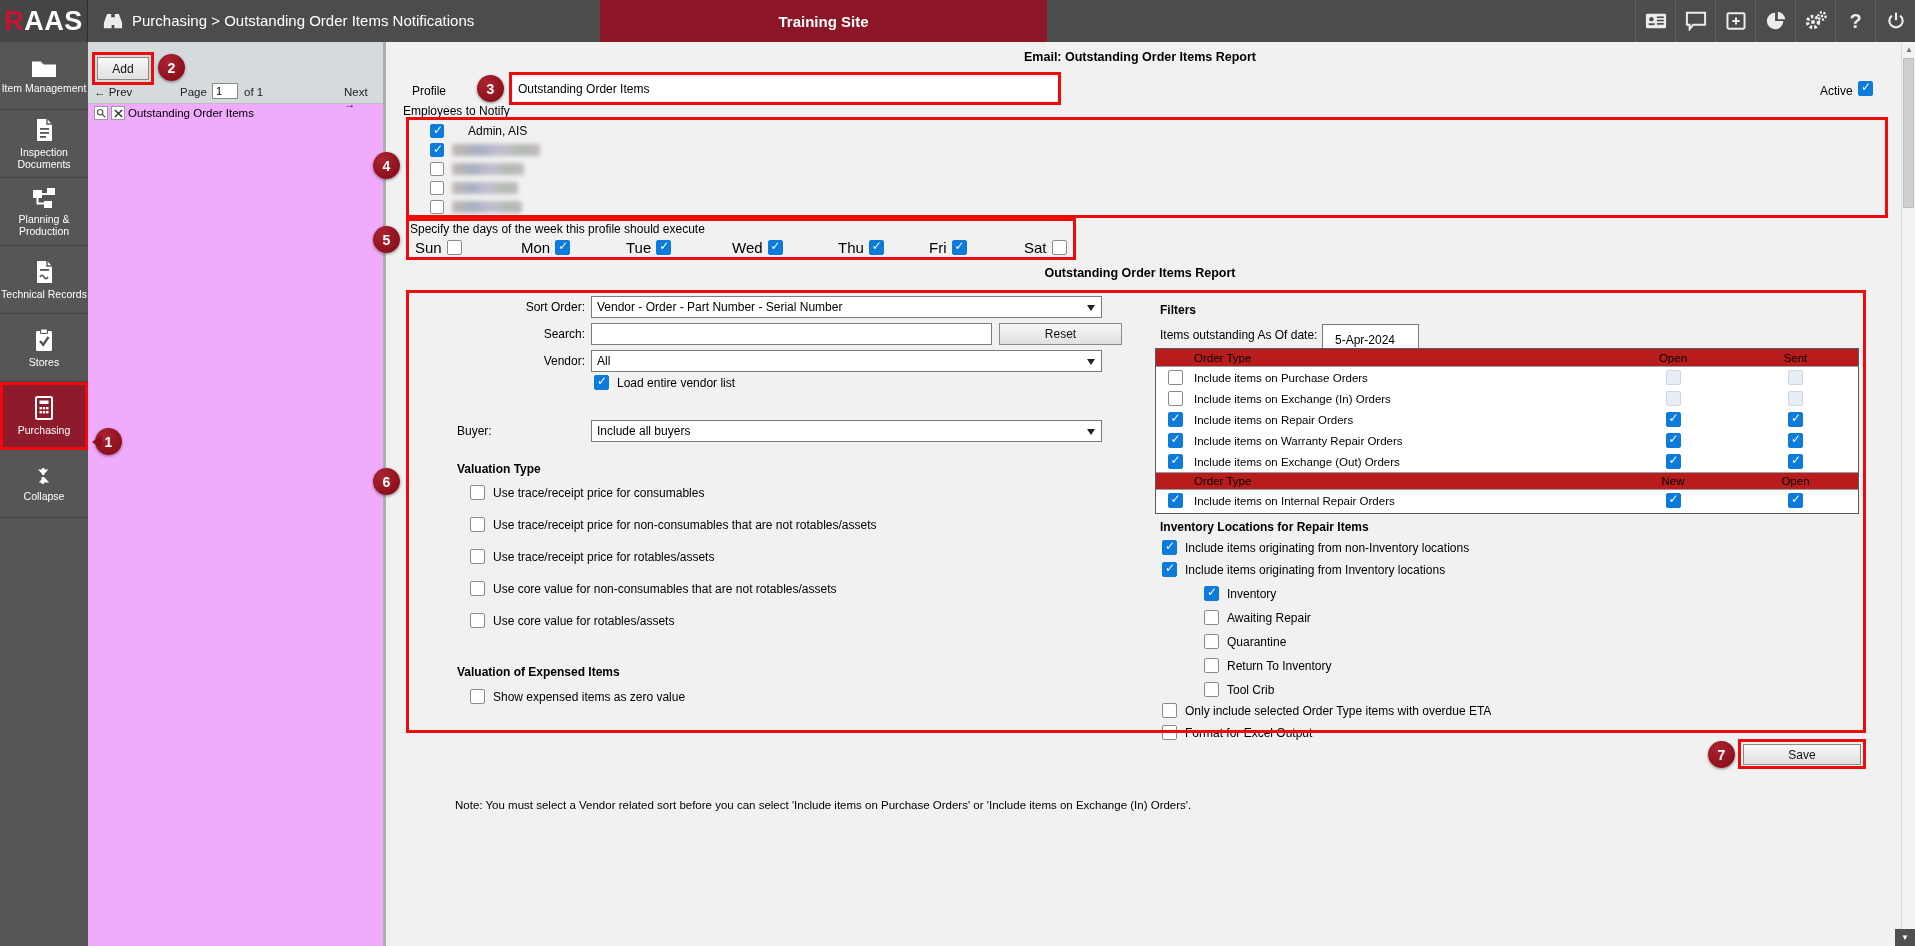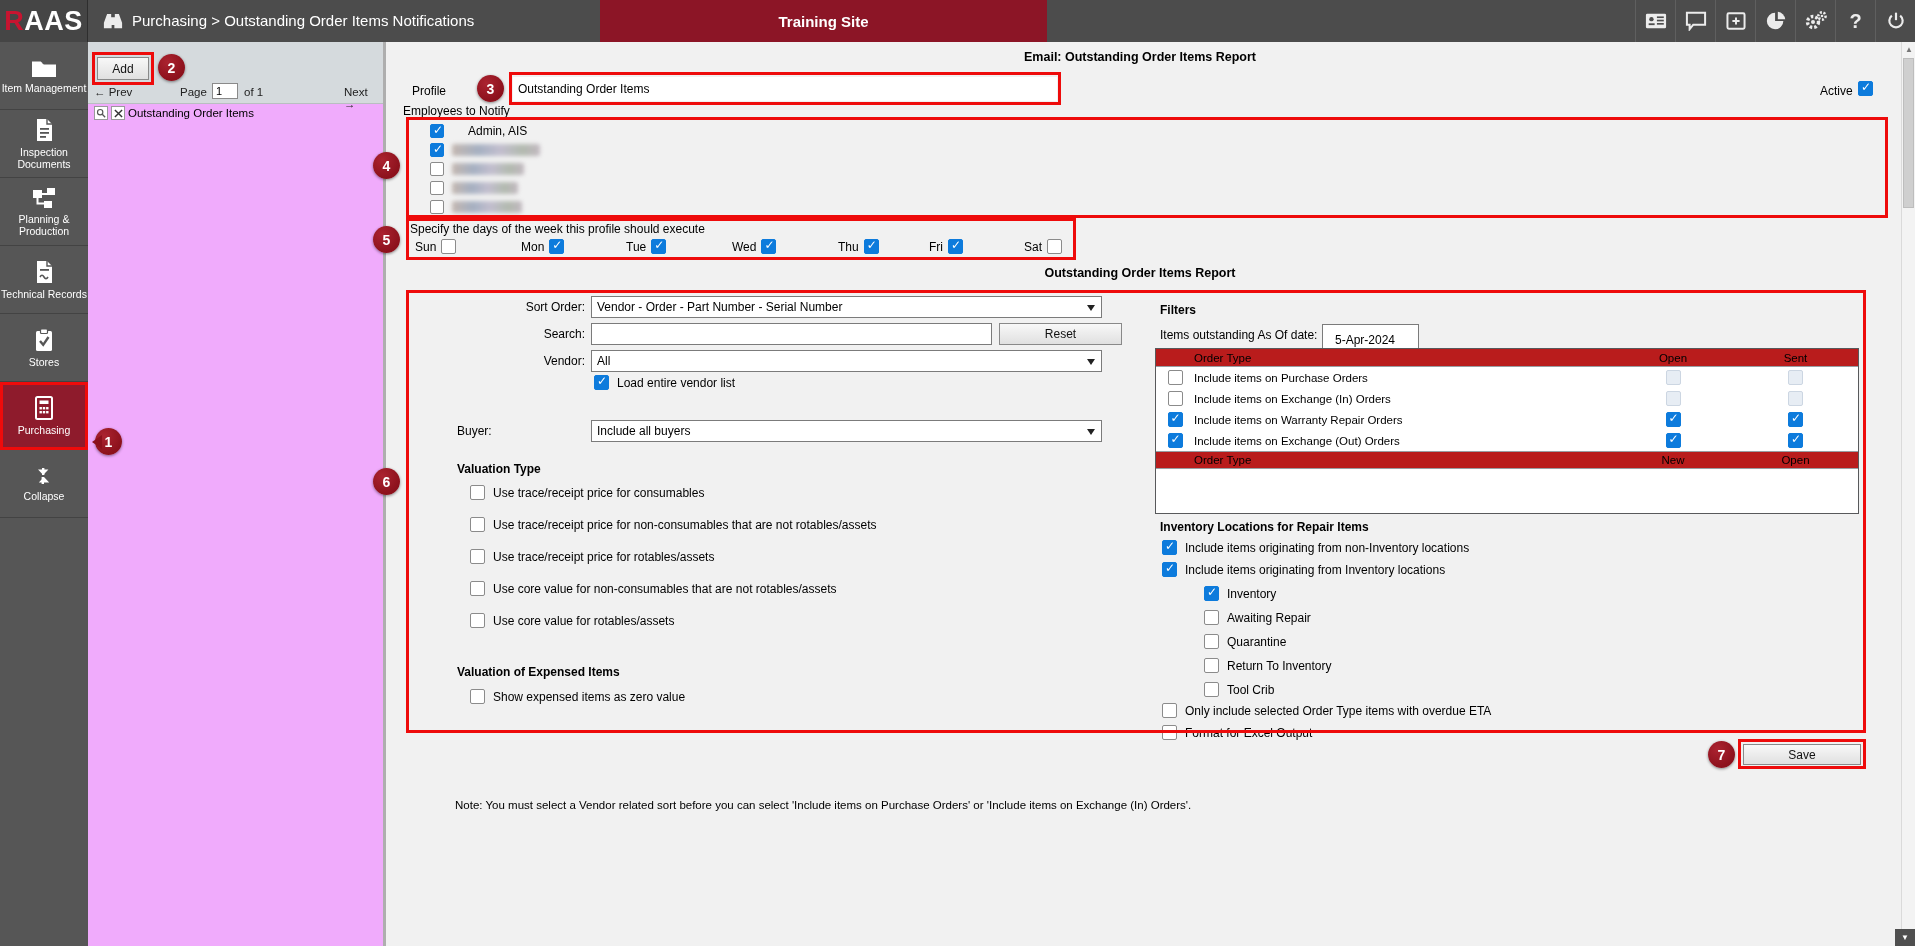--- a/index.html
+++ b/index.html
@@ -76,21 +76,21 @@
 
   
   .vscroll { position:absolute; left:1901px; top:42px; width:14px; height:887px; background:#f3f3f3; border-left:1px solid #dadada; z-index:2; }
   .vs-arrow { position:absolute; left:0; top:0; width:14px; height:15px; color:#777; font-size:8px; display:flex; align-items:center; justify-content:center; cursor:pointer; }
   .vs-thumb { position:absolute; left:1px; top:16px; width:11px; height:150px; background:#cfcfcf; border:1px solid #bdbdbd; cursor:grab; }
   .corner-box { position:absolute; left:1895px; top:929px; width:20px; height:17px; background:#4f4f4f; color:#fff; font-size:8px;
                 display:flex; align-items:center; justify-content:center; z-index:5; cursor:pointer; }
 
   .heading-center { position:absolute; left:390px; width:1500px; text-align:center; font-size:12.5px; font-weight:bold; color:#000; }
   .emp-row { position:absolute; display:flex; align-items:center; gap:8px; font-size:12px; }
-  .day-item { position:absolute; display:flex; align-items:center; gap:5px; font-size:12px; }
+  .day-item { position:absolute; display:flex; align-items:center; gap:5px; font-size:15px; }
   .opt-row { position:absolute; display:flex; align-items:center; gap:8px; font-size:12px; }
   svg { display:block; }
 </style>
 </head>
 <body>
 
 <div id="app">
 
   
   <div class="topbar">
@@ -395,20 +395,32 @@
           <span class="cb dis"></span>
         </span>
       <span class="c3">
           <span class="cb dis"></span>
         </span>
     </div>
     <div class="frow">
       <span class="c0">
           <span class="cb on"></span>
         </span>
+      <span class="c1">Include items on Repair Orders</span>
+      <span class="c2">
+          <span class="cb on"></span>
+        </span>
+      <span class="c3">
+          <span class="cb on"></span>
+        </span>
+    </div>
+    <div class="frow">
+      <span class="c0">
+          <span class="cb on"></span>
+        </span>
       <span class="c1">Include items on Warranty Repair Orders</span>
       <span class="c2">
           <span class="cb on"></span>
         </span>
       <span class="c3">
           <span class="cb on"></span>
         </span>
     </div>
     <div class="frow">
       <span class="c0">
@@ -420,20 +432,32 @@
         </span>
       <span class="c3">
           <span class="cb on"></span>
         </span>
     </div>
     <div class="fhead">
       <span class="c0"></span>
       <span class="c1">Order Type</span>
       <span class="c2">New</span>
       <span class="c3">Open</span>
+    </div>
+    <div class="frow">
+      <span class="c0">
+          <span class="cb on"></span>
+        </span>
+      <span class="c1">Include items on Internal Repair Orders</span>
+      <span class="c2">
+          <span class="cb on"></span>
+        </span>
+      <span class="c3">
+          <span class="cb on"></span>
+        </span>
     </div>
   </div>
 
   <span class="flabel bold" style="left:1160px; top:520px;">Inventory Locations for Repair Items</span>
   <div class="opt-row" style="left:1162px; top:540px;">
       <span class="cb on"></span>
       <span>Include items originating from non-Inventory locations</span>
     </div>
   <div class="opt-row" style="left:1162px; top:562px;">
       <span class="cb on"></span>

